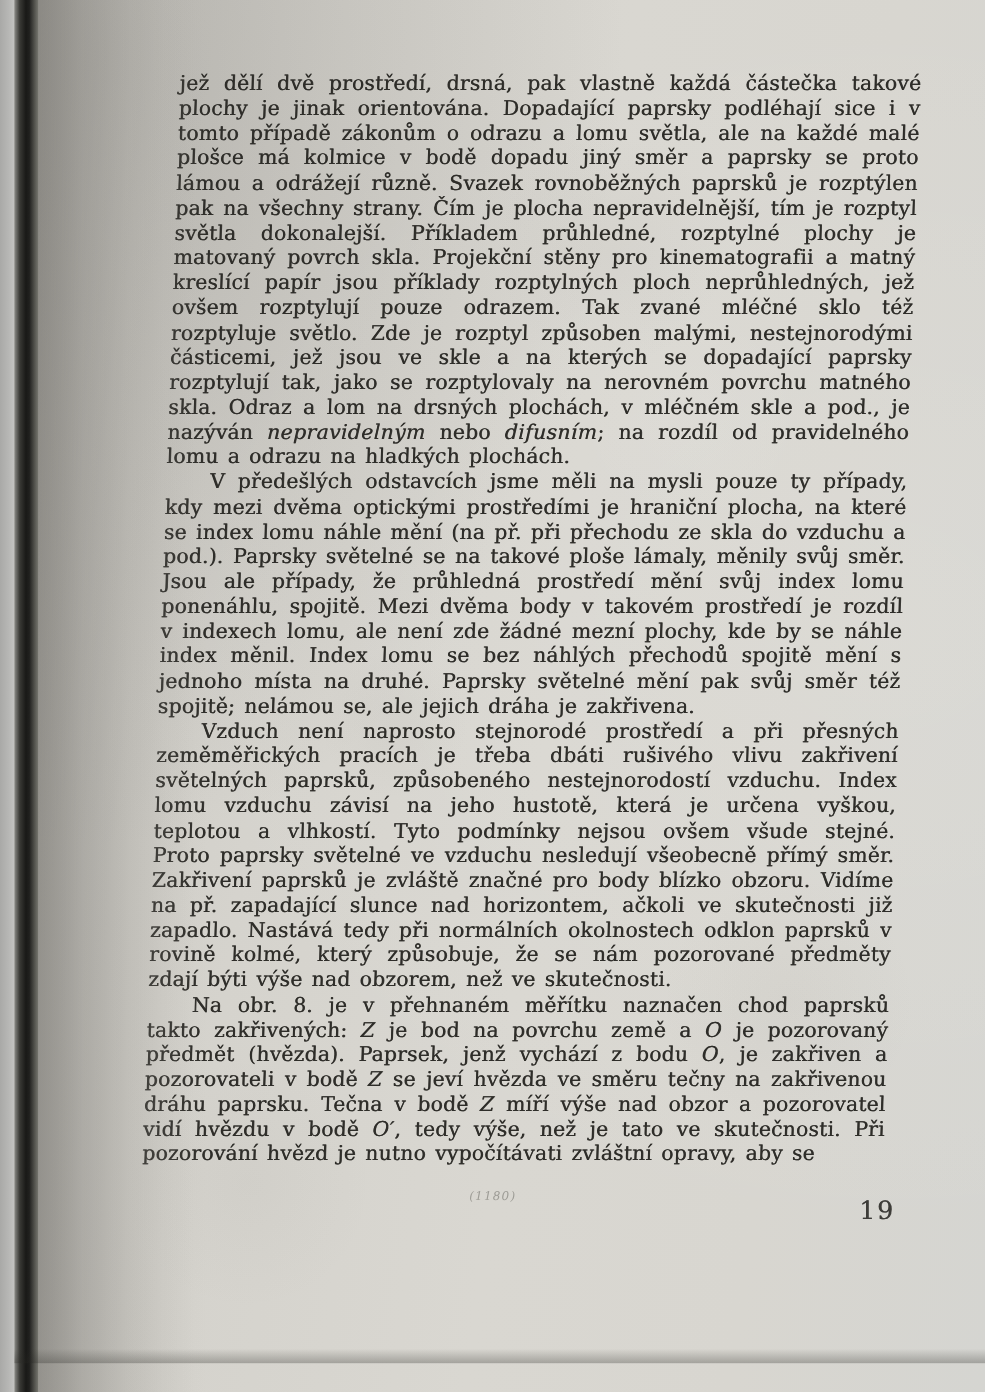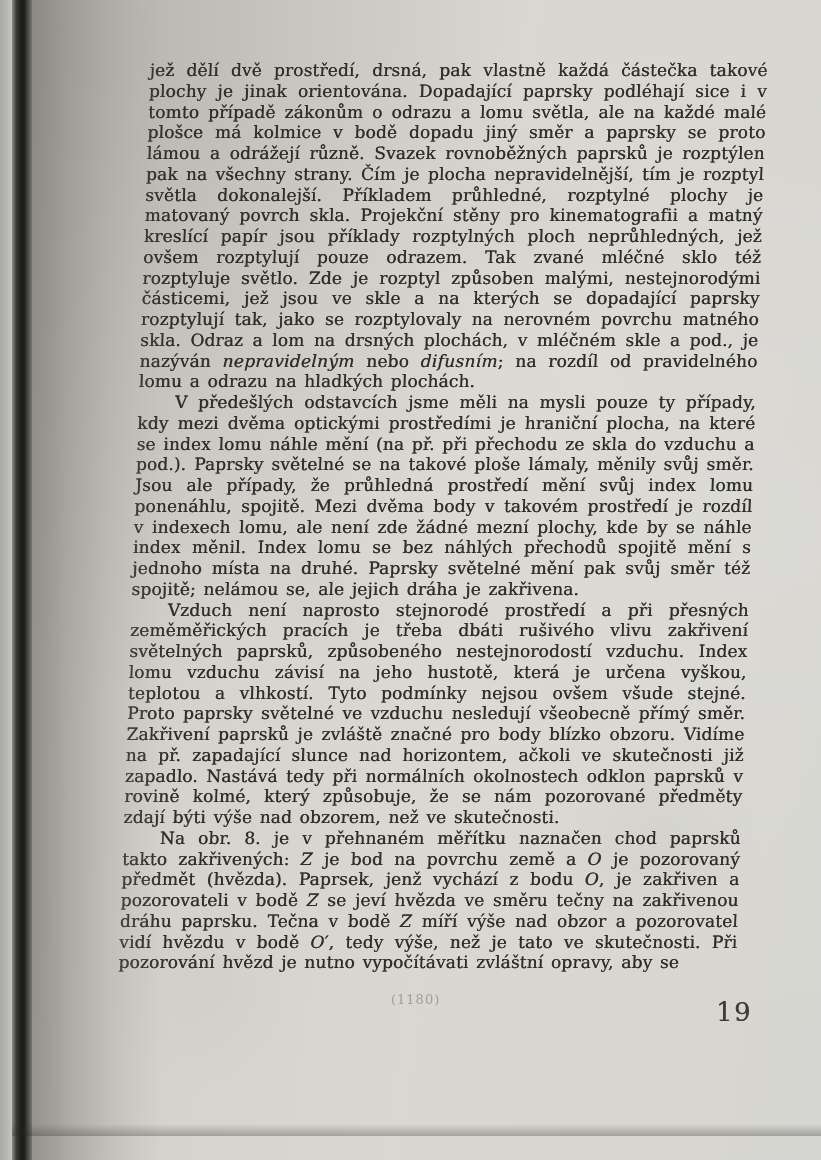--- a/index.html
+++ b/index.html
@@ -113,34 +113,35 @@
     background: linear-gradient(to right,
       rgba(168,166,160,0.40) 0%,
       rgba(178,176,170,0.22) 45%,
       rgba(188,186,180,0) 100%);
     pointer-events: none;
   }
   .page-number {
     position: absolute;
     left: 716px;
     top: 997px;
-    font-size: 26px;
+    font-size: 21px;
     letter-spacing: 1.5px;
     color: #3d3c38;
     text-shadow: 0.3px 0 0 rgba(61,60,56,0.8);
   }
   .printers-mark {
     position: absolute;
     left: 391px;
     top: 992px;
-    font-size: 13px;
+    font-size: 10px;
     letter-spacing: 1px;
     color: #6e6d67;
     opacity: 0.55;
     filter: blur(0.4px);
+    font-style: italic;
   }
 </style>
 </head>
 <body>
 
 <div class="scan-root">
 
   <div class="paper"></div>
   <div class="mottle"></div>
 

